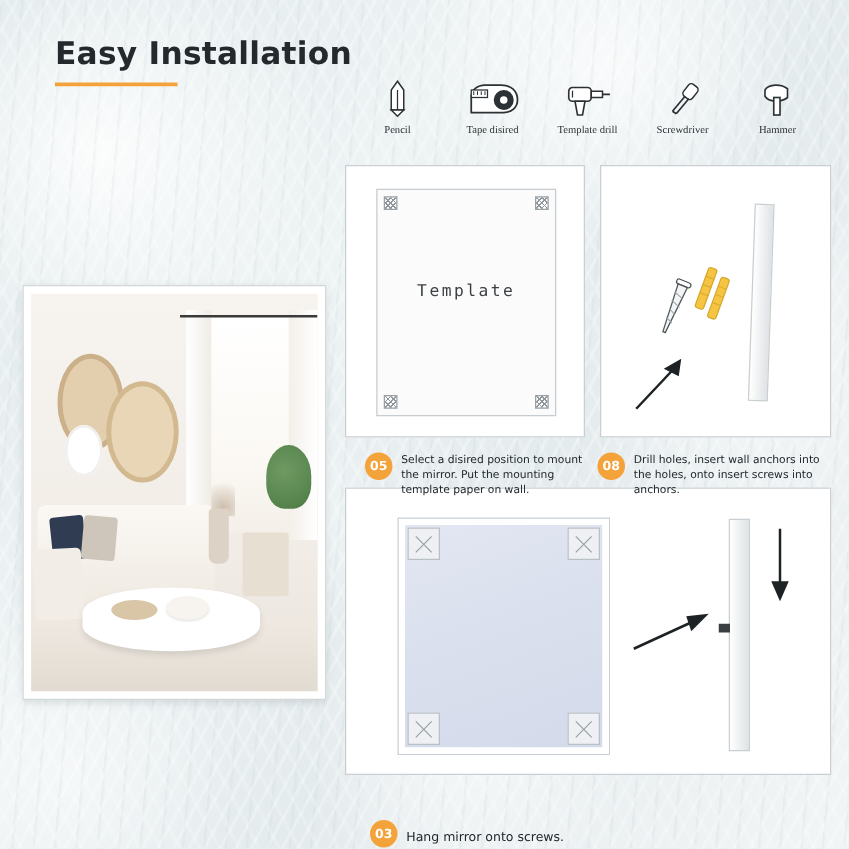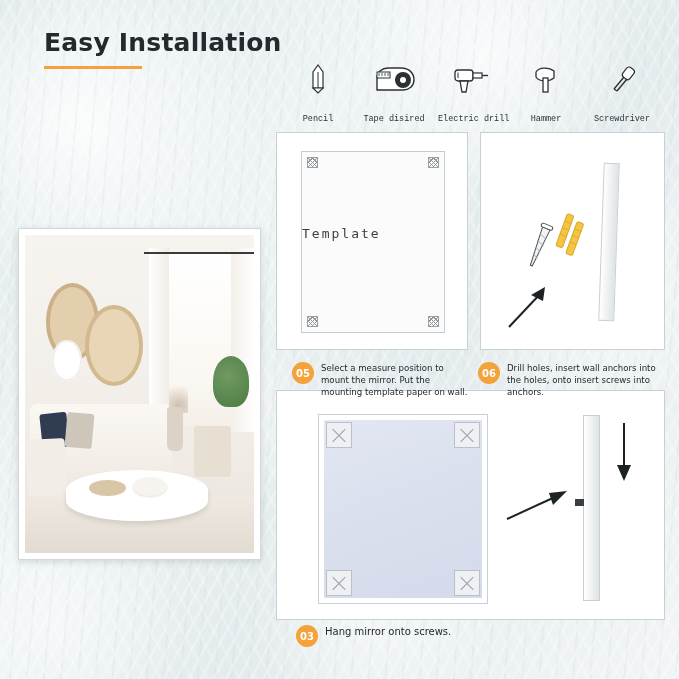--- a/index.html
+++ b/index.html
@@ -72,25 +72,25 @@
     width: 64px;
     text-align: center;
   }
   .tool .glyph {
     height: 32px;
     display: flex;
     align-items: flex-end;
     justify-content: center;
   }
   .tool .cap {
-    margin-top: 20px;
+    margin-top: 4px;
     font-size: 8.5px;
     color: #2b3134;
     white-space: nowrap;
-    font-family: Liberation Mono, monospace;
+    font-family: Liberation Serif, serif;
   }
 
   
   .photo-frame {
     position: absolute;
     left: 18px;
     top: 228px;
     width: 243px;
     height: 332px;
     background: #ffffff;
@@ -150,21 +150,21 @@
   #panel-03 { left: 276px; top: 390px; width: 389px; height: 230px; }
 
   .step-row {
     position: absolute;
     display: flex;
     align-items: flex-start;
     gap: 7px;
   }
   #step-01 { left: 292px; top: 362px; width: 180px; }
   #step-02 { left: 478px; top: 362px; width: 188px; }
-  #step-03 { left: 296px; top: 625px; width: 300px; align-items: flex-start; }
+  #step-03 { left: 296px; top: 656px; width: 300px; align-items: flex-end; }
 
   .badge {
     width: 22px; height: 22px;
     border-radius: 50%;
     background: #f4a23a;
     color: #ffffff;
     font-size: 10px;
     font-weight: bold;
     display: flex; align-items: center; justify-content: center;
     flex: 0 0 auto;
@@ -183,21 +183,21 @@
     position: absolute;
     left: 24px; top: 18px;
     width: 144px; height: 182px;
     background: #fbfbfb;
     border: 1px solid #c6ccd0;
     box-sizing: border-box;
   }
   .tmpl-label {
     position: absolute;
     left: 0; right: 0; top: 74px;
-    text-align: left;
+    text-align: center;
     font-size: 13px;
     letter-spacing: 2px;
     color: #3c4145;
     font-family: "DejaVu Sans Mono", monospace;
   }
   .corner-mark {
     position: absolute;
     width: 11px; height: 11px;
     background:
       repeating-linear-gradient(45deg, #8f979c 0 1px, transparent 1px 3px),
@@ -284,43 +284,43 @@
     <div class="tool">
       <div class="glyph">
         <svg width="38" height="30" viewBox="0 0 38 30">
           <rect x="4" y="6" width="18" height="11" rx="3" fill="#ffffff" stroke="#2b3134" stroke-width="1.3"></rect>
           <rect x="22" y="9" width="9" height="5" fill="#ffffff" stroke="#2b3134" stroke-width="1.2"></rect>
           <line x1="31" y1="11.5" x2="37" y2="11.5" stroke="#2b3134" stroke-width="1.4"></line>
           <path d="M9,17 L17,17 L15,28 L11,28 Z" fill="#ffffff" stroke="#2b3134" stroke-width="1.3"></path>
           <line x1="7" y1="8.5" x2="7" y2="14" stroke="#2b3134" stroke-width="1"></line>
         </svg>
       </div>
-      <div class="cap">Electric drill</div>
-    </div>
-
-    <div class="tool">
-      <div class="glyph">
-        <svg width="30" height="30" viewBox="0 0 30 30">
-          <path d="M5,8 C8,3 18,3 23,7 L23,14 C18,18 8,18 5,13 Z" fill="#ffffff" stroke="#2b3134" stroke-width="1.3"></path>
-          <rect x="12" y="14" width="5" height="14" fill="#ffffff" stroke="#2b3134" stroke-width="1.3"></rect>
-        </svg>
-      </div>
-      <div class="cap">Hammer</div>
+      <div class="cap">Template drill</div>
     </div>
 
     <div class="tool">
       <div class="glyph">
         <svg width="30" height="30" viewBox="0 0 30 30">
           <rect x="17" y="3" width="9" height="12" rx="3" transform="rotate(38 21 9)" fill="#ffffff" stroke="#2b3134" stroke-width="1.2"></rect>
           <line x1="17" y1="13" x2="7" y2="25" stroke="#2b3134" stroke-width="1.4"></line>
           <line x1="20" y1="15" x2="10" y2="27" stroke="#2b3134" stroke-width="1.4"></line>
           <line x1="7" y1="25" x2="10" y2="27" stroke="#2b3134" stroke-width="1.4"></line>
         </svg>
       </div>
       <div class="cap">Screwdriver</div>
+    </div>
+
+    <div class="tool">
+      <div class="glyph">
+        <svg width="30" height="30" viewBox="0 0 30 30">
+          <path d="M5,8 C8,3 18,3 23,7 L23,14 C18,18 8,18 5,13 Z" fill="#ffffff" stroke="#2b3134" stroke-width="1.3"></path>
+          <rect x="12" y="14" width="5" height="14" fill="#ffffff" stroke="#2b3134" stroke-width="1.3"></rect>
+        </svg>
+      </div>
+      <div class="cap">Hammer</div>
     </div>
 
   </div>
 
   <div class="photo-frame">
     <div class="photo">
       <div class="wall"></div>
       <div class="window"></div>
       <div class="curtain-l"></div>
       <div class="curtain-r"></div>
@@ -404,25 +404,25 @@
     </svg>
 
     <svg class="arrow-svg" style="left:228px; top:96px;" width="66" height="36" viewBox="0 0 66 36">
       <line x1="2" y1="32" x2="50" y2="10" stroke="#1d2225" stroke-width="2"></line>
       <polygon points="62,4 48,18 44,6" fill="#1d2225"></polygon>
     </svg>
   </div>
 
   <div class="step-row" id="step-01">
     <div class="badge">05</div>
-    <div class="step-text">Select a measure position to mount the mirror. Put the mounting template paper on wall.</div>
+    <div class="step-text">Select a disired position to mount the mirror. Put the mounting template paper on wall.</div>
   </div>
 
   <div class="step-row" id="step-02">
-    <div class="badge">06</div>
+    <div class="badge">08</div>
     <div class="step-text">Drill holes, insert wall anchors into the holes, onto insert screws into anchors.</div>
   </div>
 
   <div class="step-row" id="step-03">
     <div class="badge">03</div>
     <div class="step-text">Hang mirror onto screws.</div>
   </div>
 
 </div>
 

